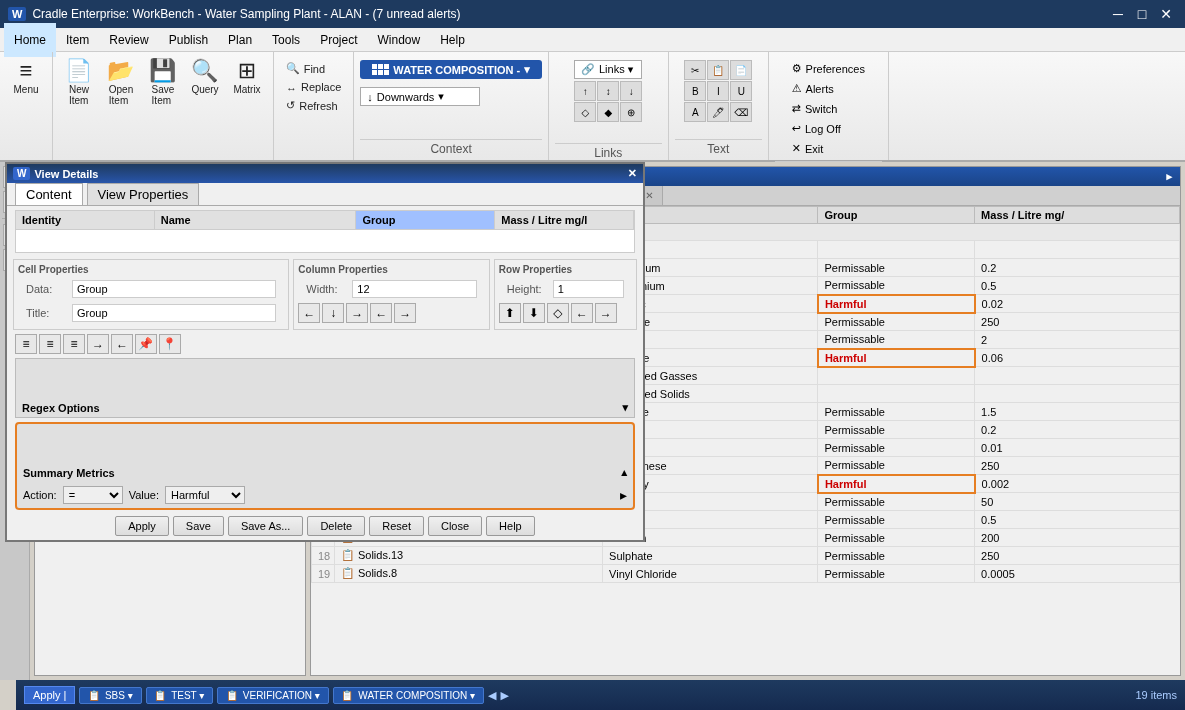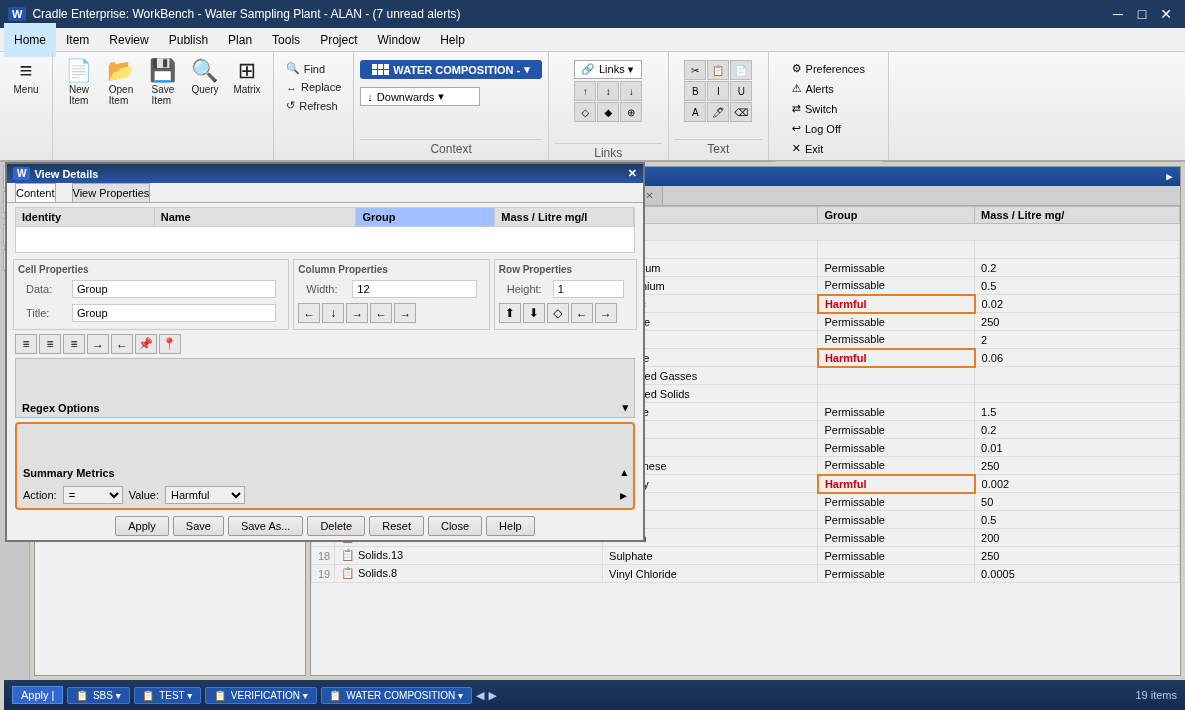--- a/index.html
+++ b/index.html
@@ -191,27 +191,27 @@
     }
     .form-link { color: #0000cc; text-decoration: underline; cursor: pointer; font-size: 11px; }
     .underline-orange { border-bottom: 2px solid orange; }
     .tabs-row {
       display: flex;
       gap: 0;
       border-bottom: 1px solid #aaa;
       padding: 0 8px;
     }
     .tab {
-      padding: 3px 0;
+      padding: 3px 10px;
       border: 1px solid #aaa;
       border-bottom: none;
       background: #e0e0e0;
       cursor: pointer;
-      font-size: 11px;
-      margin-right: 16px;
+      font-size: 13px;
+      margin-right: 4px;
     }
     .tab.active { background: white; }
     .grid-area {
       background: white;
       border: 1px solid #ccc;
       margin: 4px 8px;
       flex: 1;
       overflow: auto;
     }
     .grid-header-row {
@@ -359,21 +359,21 @@
       background: linear-gradient(to bottom, #1e3a5f, #152a4f);
       color: white;
       height: 30px;
       display: flex;
       align-items: center;
       padding: 0 8px;
       gap: 4px;
       font-size: 11px;
       position: absolute;
       bottom: 0;
-      left: 4px;
+      left: 16px;
       right: 0;
     }
     .status-tab {
       background: #2255aa;
       border: 1px solid #4477cc;
       padding: 2px 8px;
       border-radius: 2px;
       cursor: pointer;
       display: flex;
       align-items: center;

